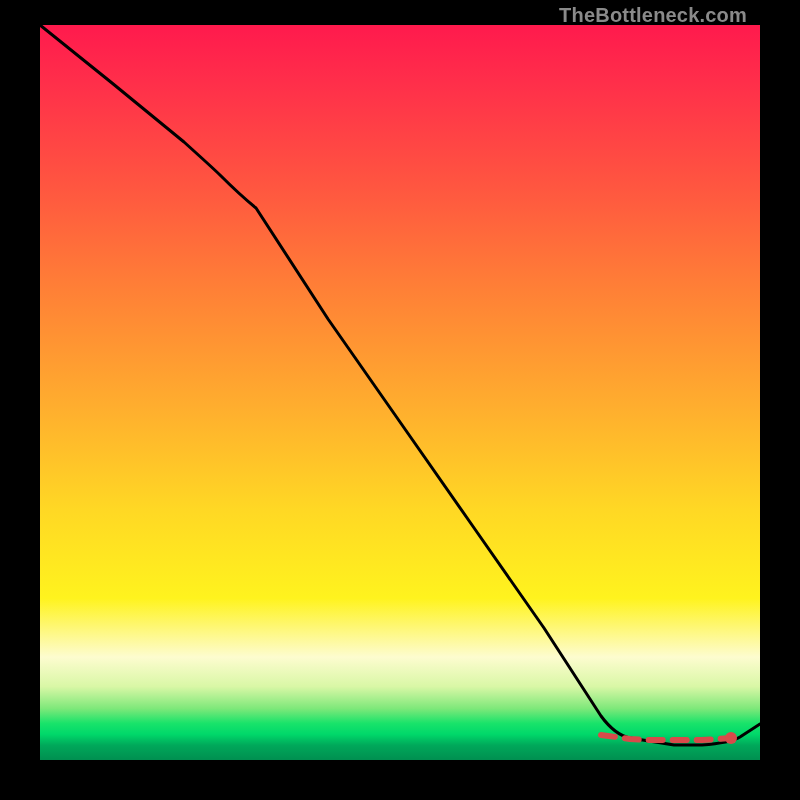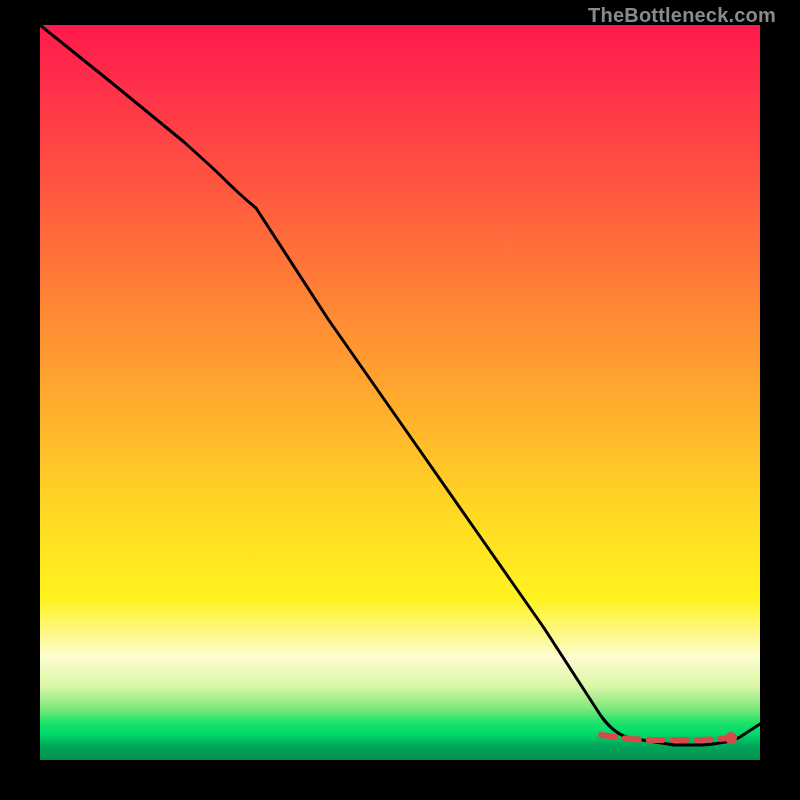--- a/index.html
+++ b/index.html
@@ -38,21 +38,21 @@
       #7ee87a 93%,
       #19e36a 95%,
       #00d86a 96.5%,
       #00a85a 98%,
       #008f50 100%
     );
   }
   .watermark {
     position: absolute;
     top: 4px;
-    right: 24px;
+    right: 53px;
     color: #8a8a8a;
     font-size: 20px;
     font-weight: 600;
     letter-spacing: 0.2px;
     user-select: none;
   }
   svg.overlay {
     position: absolute;
     left: 0;
     top: 0;

